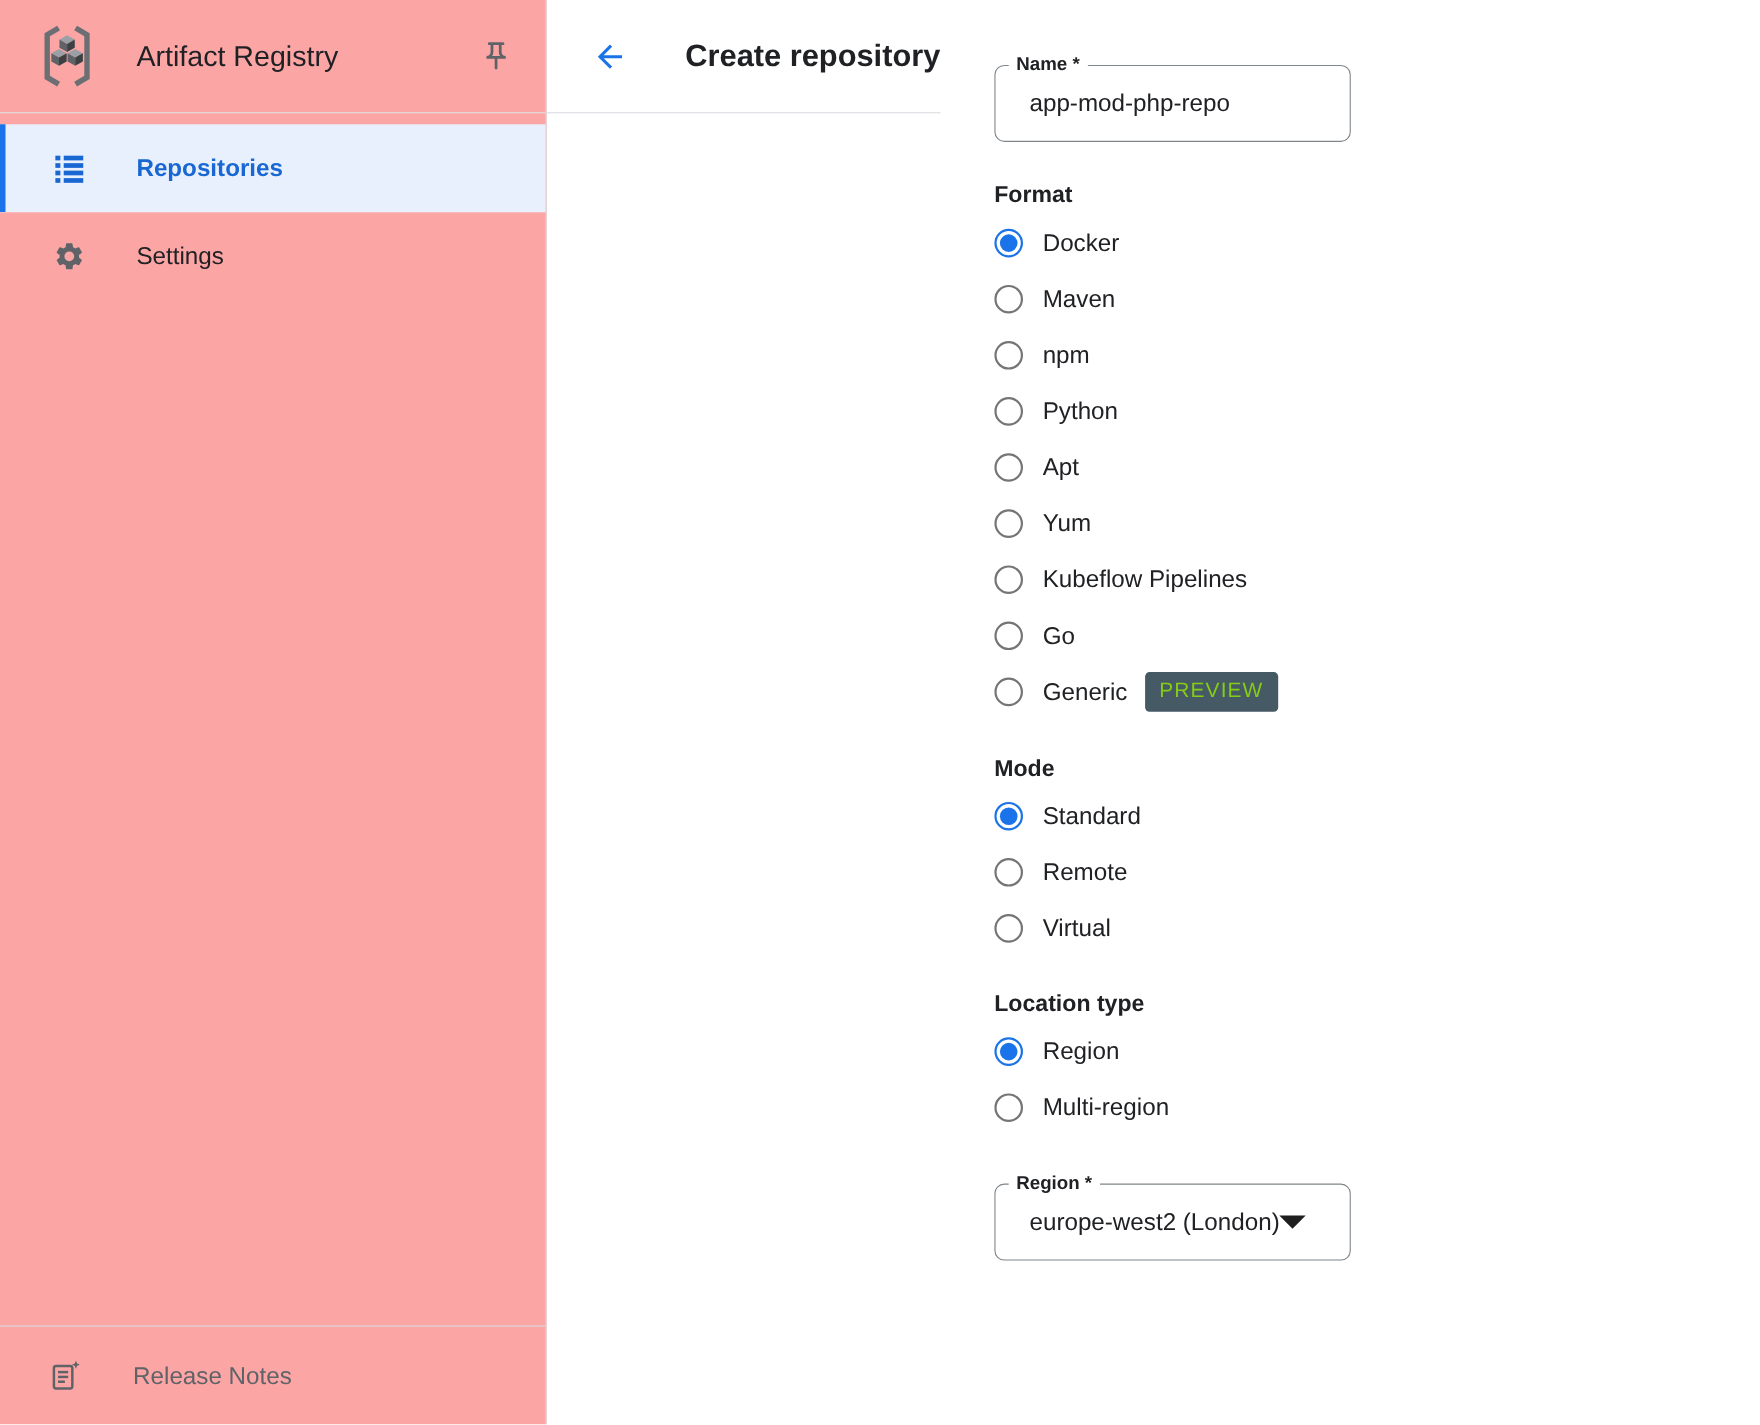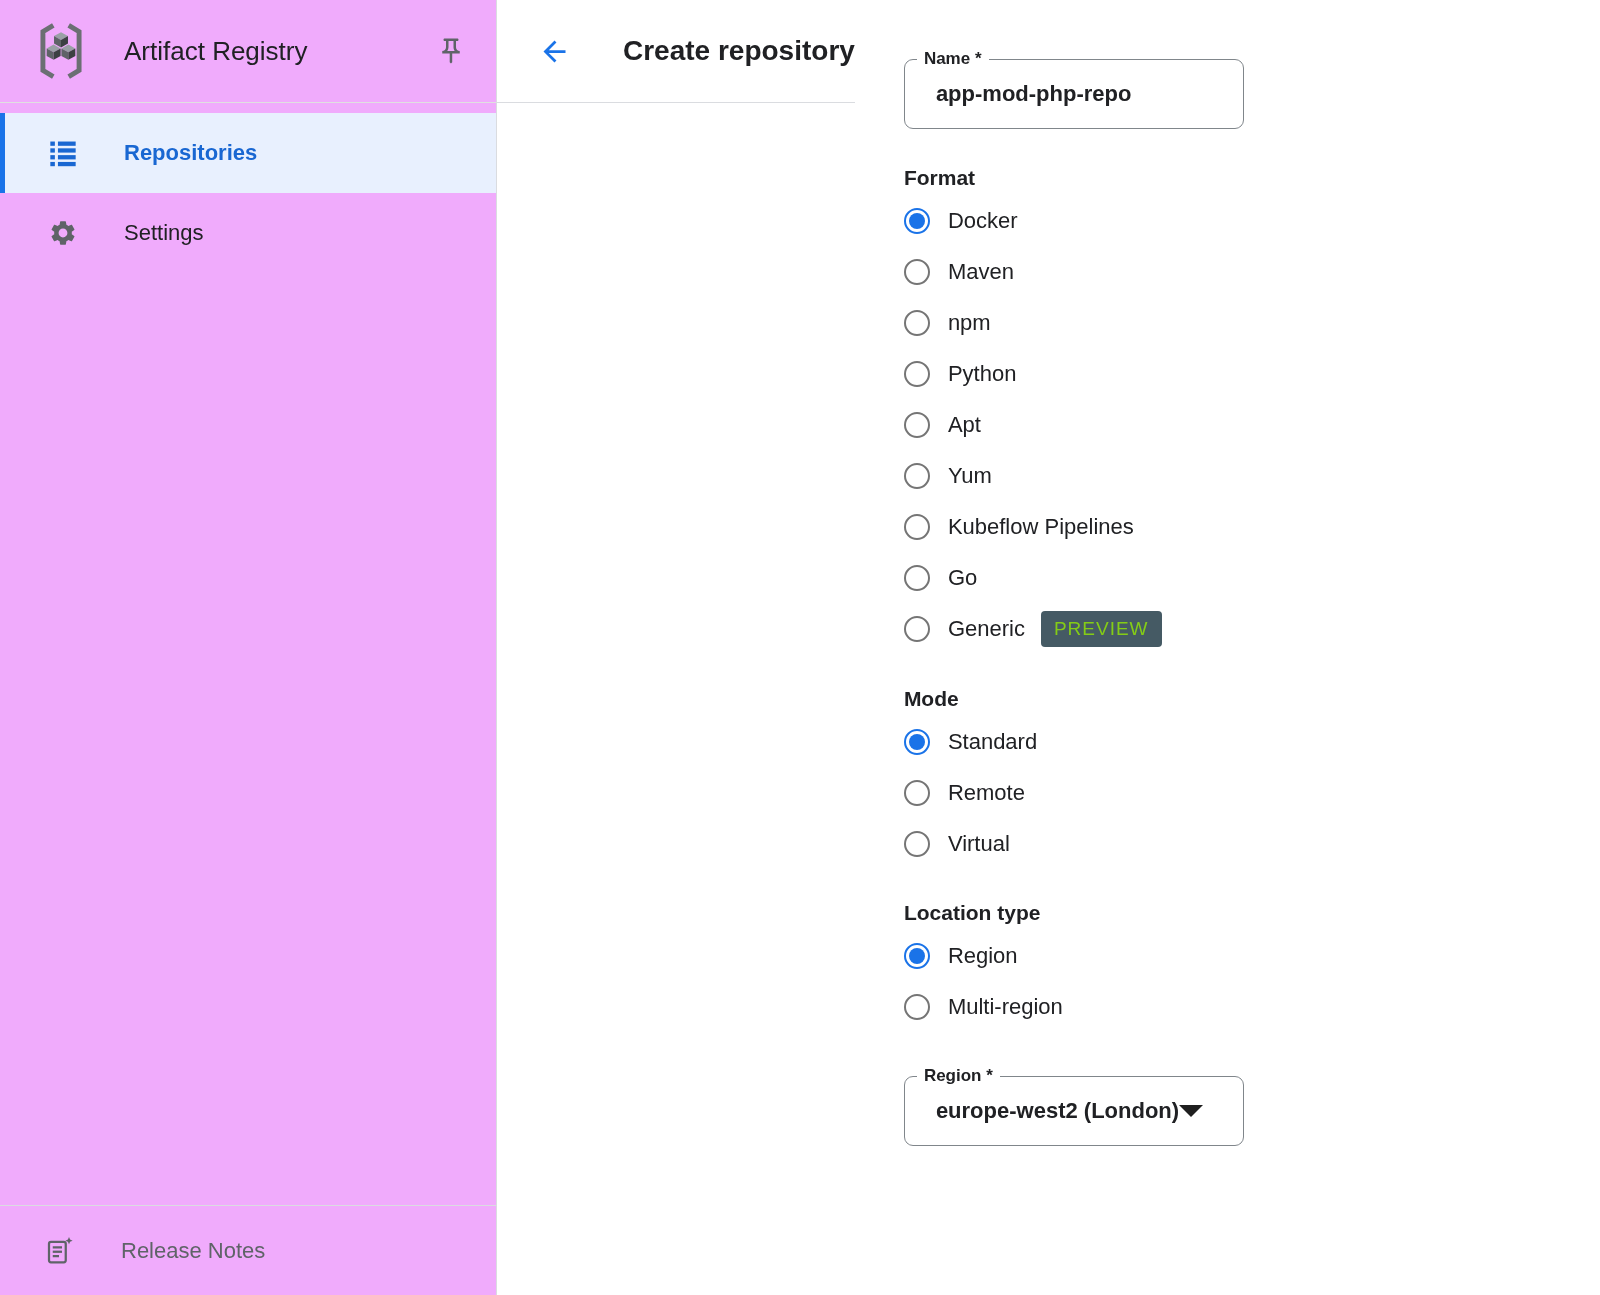--- a/index.html
+++ b/index.html
@@ -1,21 +1,21 @@
 <!DOCTYPE html>
 <html><head>
 <meta charset="utf-8">
 <style>
   * { margin:0; padding:0; box-sizing:border-box; }
   html,body { width:1600px; height:1295px; overflow:hidden; background:#fff;
               font-family:"Liberation Sans","DejaVu Sans",sans-serif; color:#202124; }
   .app { display:flex; width:1600px; height:1295px; }
 
   
-  .sidebar { width:497px; flex:none; border-right:1px solid #dadce0; display:flex; flex-direction:column; background:#f0abfc; }
+  .sidebar { width:497px; flex:none; border-right:1px solid #dadce0; display:flex; flex-direction:column; background:#fca5a5; }
   .sidebar-header { height:103px; flex:none; display:flex; align-items:center; padding:0 30px; border-bottom:1px solid #e0e0e0; }
   .logo { width:62px; height:62px; flex:none; }
   .app-title { margin-left:32px; font-size:26px; color:#202124; white-space:nowrap; }
   .pin-btn { margin-left:auto; width:30px; height:30px; border:none; background:none; cursor:pointer; padding:0; }
   .nav { padding-top:10px; }
   .nav-item { height:80px; display:flex; align-items:center; padding-left:47px; cursor:pointer; }
   .nav-item.selected { background:#e8f0fe; box-shadow:inset 5px 0 0 0 #1a73e8; }
   .nav-icon { width:32px; height:32px; flex:none; }
   .nav-label { margin-left:45px; font-size:22px; color:#202124; }
   .nav-item.selected .nav-label { color:#1967d2;font-weight:bold; }
@@ -28,21 +28,21 @@
   .main-header { height:103px; flex:none; display:flex; align-items:center; padding-left:41px; border-bottom:1px solid #dadce0; }
   .back-btn { width:33px; height:33px; border:none; background:none; cursor:pointer; padding:0; flex:none; }
   .page-title { margin-left:52px; font-size:28px; color:#202124; }
   .content { padding:59px 22px 0 49px; }
 
   
   .field { position:relative; height:70px; border:1px solid #80868b; border-radius:9px;
            display:flex; align-items:center; padding:0 31px; background:#fff; }
   .field-label { position:absolute; top:-11px; left:12px; background:#fff; padding:0 7px;
                  font-size:17px; font-weight:bold; color:#202124; line-height:20px; }
-  .field-value { font-size:22px; color:#202124;font-weight:bold; }
+  .field-value { font-size:22px; color:#202124; }
   .select-arrow { margin-left:auto; margin-right:9px; width:0; height:0;
                   border-left:12px solid transparent; border-right:12px solid transparent;
                   border-top:12px solid #1f1f1f; }
 
   .section-label { font-size:21px; font-weight:bold; color:#202124; }
   .mt-format { margin-top:37px; }
   .mt-mode { margin-top:33px; }
   .mt-loc { margin-top:32px; }
   .mt-region { margin-top:44px; }
 

